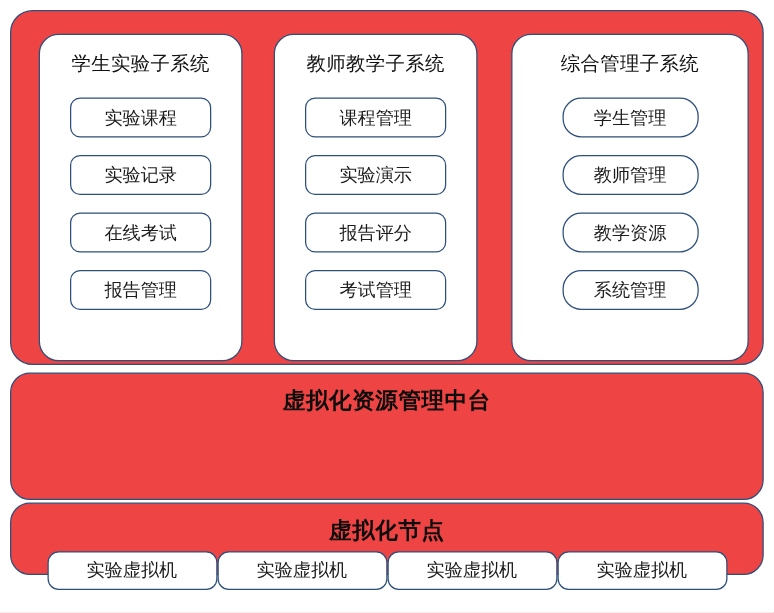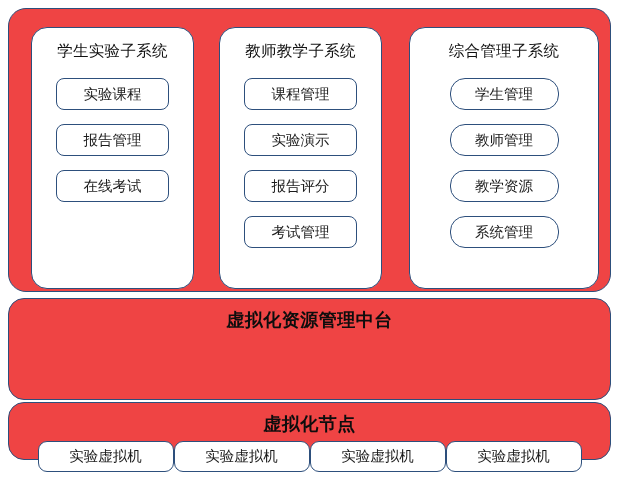--- a/index.html
+++ b/index.html
@@ -179,22 +179,23 @@
 <body>
 
 <div class="canvas">
 
   <div class="rbox outer-top">
 
     <div class="column col-1">
       <div class="column-title">学生实验子系统</div>
       <div class="column-items">
         <div class="item-btn">实验课程</div>
+        <div class="item-btn">实验记录</div>
+        <div class="item-btn">在线考试</div>
         <div class="item-btn">报告管理</div>
-        <div class="item-btn">在线考试</div>
       </div>
     </div>
 
     <div class="column col-2">
       <div class="column-title">教师教学子系统</div>
       <div class="column-items">
         <div class="item-btn">课程管理</div>
         <div class="item-btn">实验演示</div>
         <div class="item-btn">报告评分</div>
         <div class="item-btn">考试管理</div>

